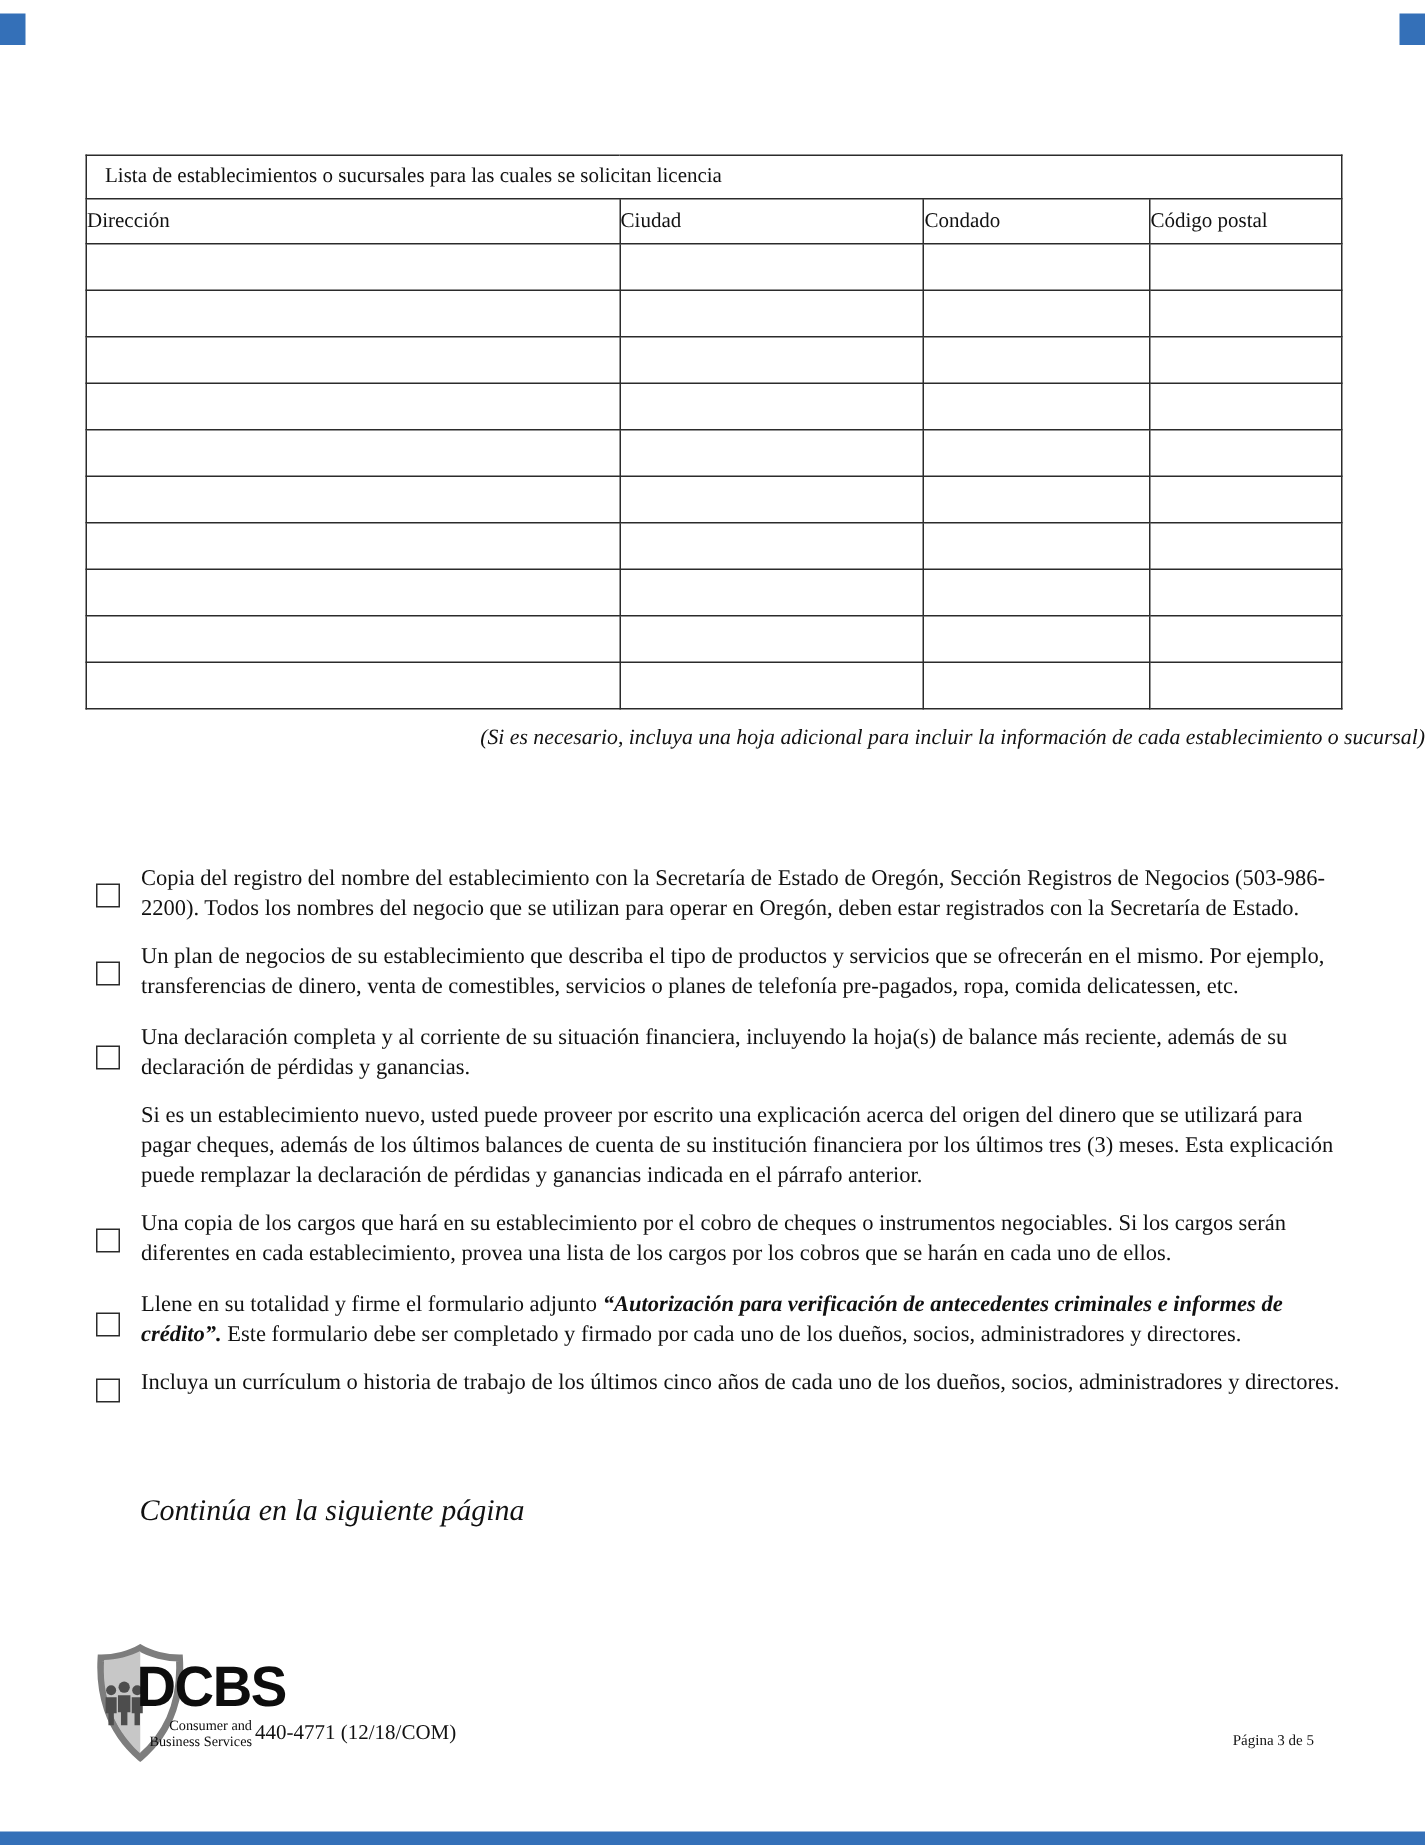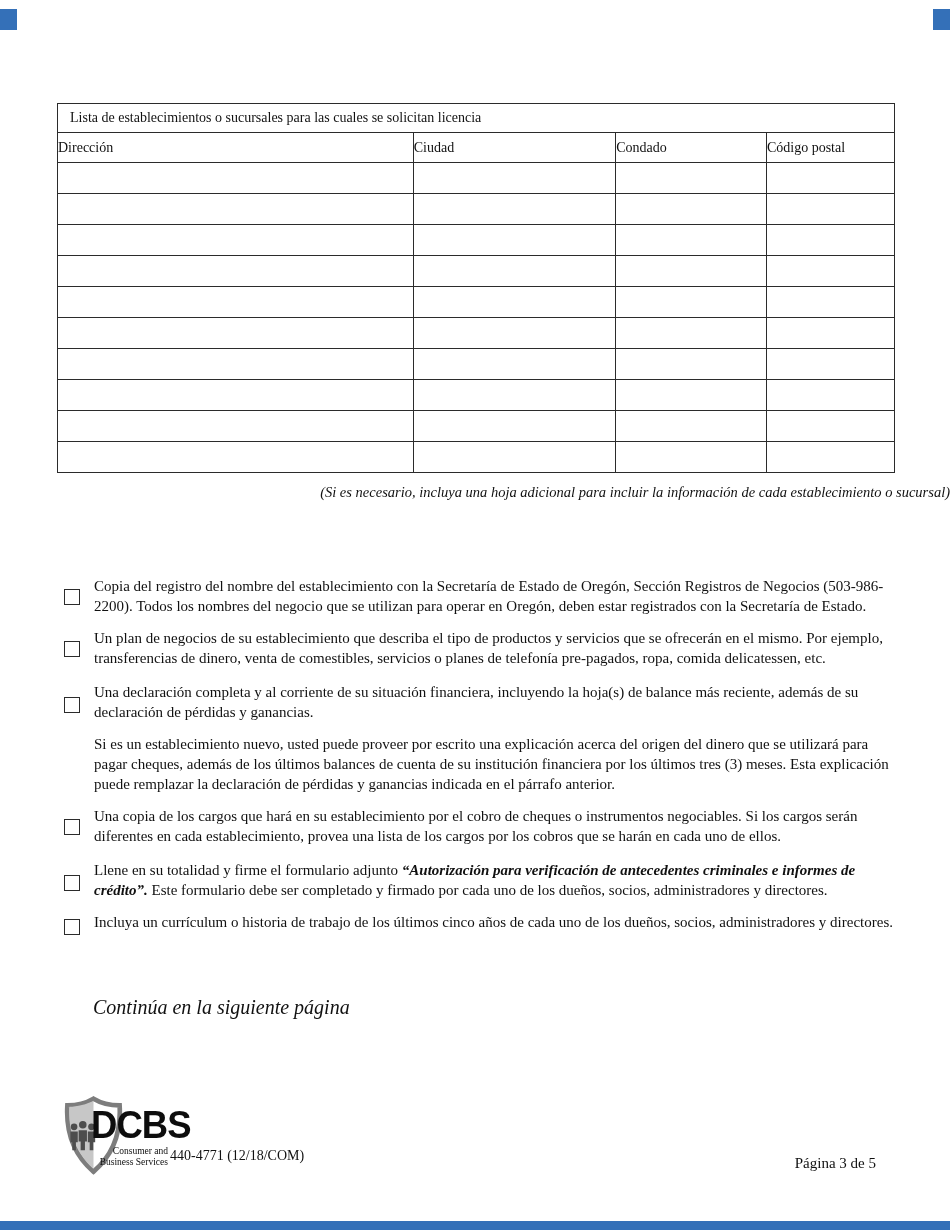--- a/index.html
+++ b/index.html
@@ -76,21 +76,21 @@
     font-weight:bold; font-size:38px; line-height:38px;
     letter-spacing:-1px; color:#0d0d0d;
     transform:scaleX(0.96); transform-origin:left;
   }
   .logo-sub {
     position:absolute; left:28px; top:50px; width:80px;
     font-family:Liberation Serif, serif;
     font-size:9.5px; line-height:10.5px; text-align:right; color:#0d0d0d;
   }
   .form-number { position:absolute; left:170px; top:1148px; font-size:14px; }
-  .page-number { position:absolute; right:74px; top:1155px; font-size:15px; }
+  .page-number { position:absolute; right:74px; top:1155px; font-size:10px; }
 </style>
 </head>
 <body>
 
 <div class="page">
 
   <div class="edge edge-tl" style="background-color: rgb(52, 112, 184);"></div>
   <div class="edge edge-tr" style="background-color: rgb(52, 112, 184);"></div>
   <div class="edge edge-bottom" style="background-color: rgb(52, 112, 184);"></div>
 

